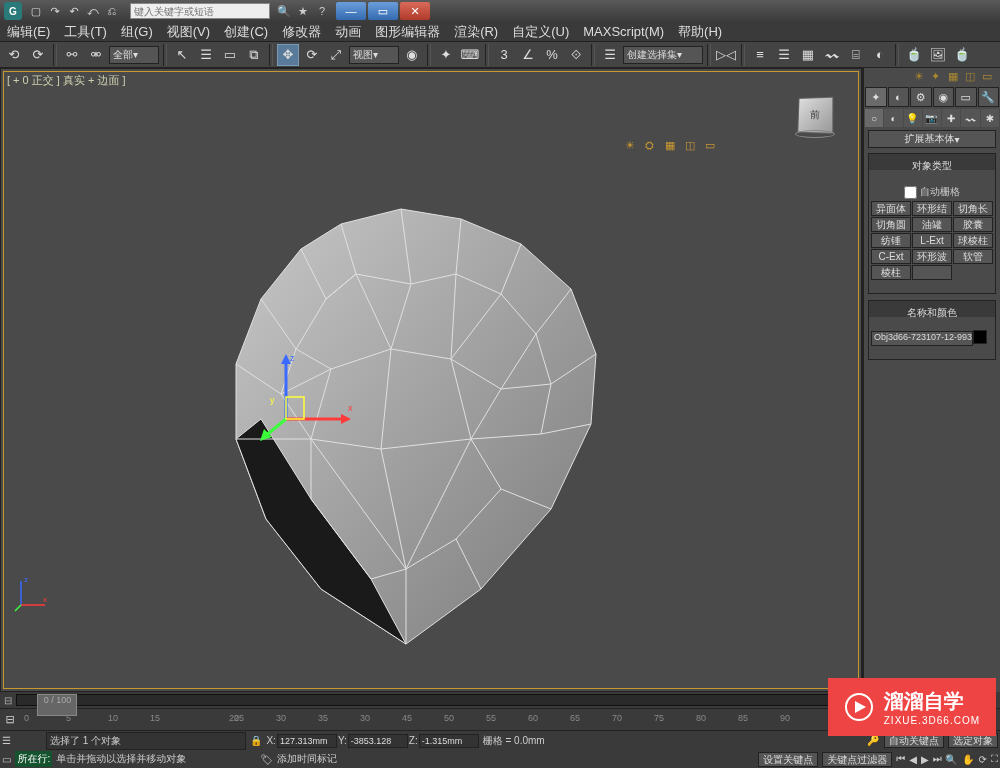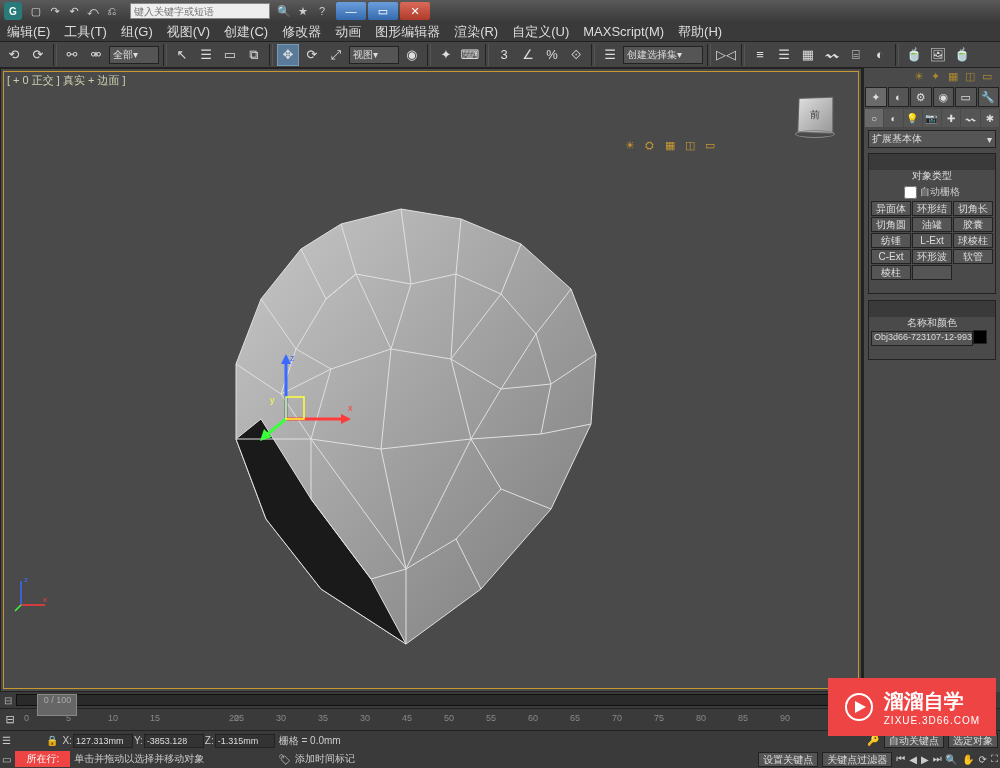--- a/index.html
+++ b/index.html
@@ -33,41 +33,41 @@
 .mesh { position: absolute; left: 180px; top: 120px; width: 460px; height: 460px; }
 .gizmo { position: absolute; left: 255px; top: 280px; width: 100px; height: 100px; pointer-events:none;}
 .gizmo-corner { position:absolute; left:12px; bottom:78px;}
 .cmdpanel { width: 138px; background: #4a4a4a; border-left: 2px solid #222; display: flex; flex-direction: column; }
 .cmdtabs { display: flex; height: 22px; padding:1px; gap:1px;}
 .cmdtabs .ctab { flex: 1; background: #555; display:flex;align-items:center;justify-content:center;color:#ddd;font-size:11px;cursor:pointer;border:1px solid #222;}
 .cmdtabs .ctab.active { background: #6a6a6a; }
 .cmdsub { display:flex; height:20px; padding:1px; gap:1px;}
 .cmdsub .stab { flex:1; background:#555; display:flex;align-items:center;justify-content:center;font-size:10px;color:#ddd;cursor:pointer;}
 .cmdsub .stab.active { background:#6a6a6a; }
-.cmddrop { margin:2px 4px; height:18px; background:#555;border:1px solid #222;color:#ddd;font-size:10px;padding:0 3px;display:flex;align-items:center;justify-content:space-between;}
+.cmddrop { margin:2px 4px; height:18px; background:#555;border:1px solid #222;color:#ddd;font-size:10px;padding:0 3px;display:flex;align-items:center;justify-content:center;}
 .rollout { margin: 3px 4px; border: 1px solid #222; background: #4a4a4a;}
-.rollhead { height: 16px; background: #3a3a3a; text-align: center; font-size: 10px; color: #ddd; padding-top:15px;}
+.rollhead { height: 16px; background: #3a3a3a; text-align: center; font-size: 10px; color: #ddd; padding-top:5px;}
 .rollbody { padding: 13px 2px; }
 .autogrid { display:flex;align-items:center;justify-content:center;gap:3px;font-size:10px;padding:2px;}
 .objgrid { display:grid; grid-template-columns:1fr 1fr 1fr; gap:1px;}
 .objbtn { height:15px; background:#555; border:1px solid #222; text-align:center;font-size:10px;color:#ddd;cursor:pointer;line-height:13px;overflow:hidden;}
 .nameinput { width: calc(100% - 20px); height:15px; background:#555;border:1px solid #222;color:#ddd;font-size:9px;padding:0 2px;display:inline-block;}
 .colorswatch { width:14px;height:14px;background:#000;border:1px solid #222;display:inline-block;vertical-align:top;}
 .timeslider { height: 16px; background: #3a3a3a; display:flex;align-items:center;padding:0 4px;font-size:10px;color:#aaa;}
 .timeslider .slider { flex:1; height:12px; background:#2a2a2a;border:1px solid #111;margin:0 4px;position:relative;}
 .timeslider .thumb { position:absolute;left:20px;top:-1px;width:40px;height:22px;background:#666;border:1px solid #888;text-align:center;font-size:9px;}
 .trackbar { height: 22px; background: #3a3a3a; border-top:1px solid #222;display:flex;align-items:center;}
 .trackbar .ticks { flex:1; position:relative; height:100%; font-size:9px; color:#888;}
 .trackbar .tick { position:absolute; top:4px; }
 .statusbar { height: 20px; background: #3a3a3a; display:flex;align-items:center;font-size:10px;color:#ccc;padding:0 2px;gap:4px;border-top:1px solid #222;}
 .statusbar .selinfo { width: 200px; border:1px solid #222;background:#333;padding:1px 3px;}
 .coordbox { display:flex;align-items:center;gap:1px;}
 .coordbox input { width:60px;height:14px;background:#333;border:1px solid #222;color:#ddd;font-size:9px;padding:0 2px;}
 .statusbar2 { height: 18px; background: #3a3a3a; display:flex;align-items:center;font-size:10px;color:#ccc;padding:0 2px;gap:4px;}
-.statusbar2 .tag { background:#ef4444;color:#fff;padding:1px 11px;}
+.statusbar2 .tag { background:#14532d;color:#fff;padding:1px 2px;}
 .watermark { position: absolute; right: 4px; bottom: 32px; background: #ef4444; color: #fff; padding: 10px 16px; font-size: 20px; display:flex;align-items:center;gap:10px;font-weight:bold;}
 .watermark .sub { font-size:10px; font-weight:normal; letter-spacing:1px;}
 .topright-icons { position:absolute; top:70px; right:140px; display:flex; gap:4px;}
 .topright-icons span { width:16px;height:16px;color:#c89830;}
 .cmdtop-icons { display:flex; justify-content:flex-end; padding:2px 4px; gap:3px;}
 .cmdtop-icons span { width:14px;height:14px; color:#aa8830;font-size:11px;}
 </style>
 </head>
 <body>
 
@@ -340,20 +340,21 @@
       <span class="tick" style="left: 550px;">65</span>
       <span class="tick" style="left: 592px;">70</span>
       <span class="tick" style="left: 634px;">75</span>
       <span class="tick" style="left: 676px;">80</span>
       <span class="tick" style="left: 718px;">85</span>
       <span class="tick" style="left: 760px;">90</span>
     </div>
 </div>
 <div class="statusbar">
   <span style="width:40px">☰</span>
+  <div class="selinfo">选择了 1 个对象</div>
   <span>🔒</span>
   <div class="coordbox">
     <span>X:</span>
       <input value="127.313mm" style="">
     <span>Y:</span>
       <input value="-3853.128" style="">
     <span>Z:</span>
       <input value="-1.315mm" style="">
   </div>
   <span>栅格 = 0.0mm</span>

